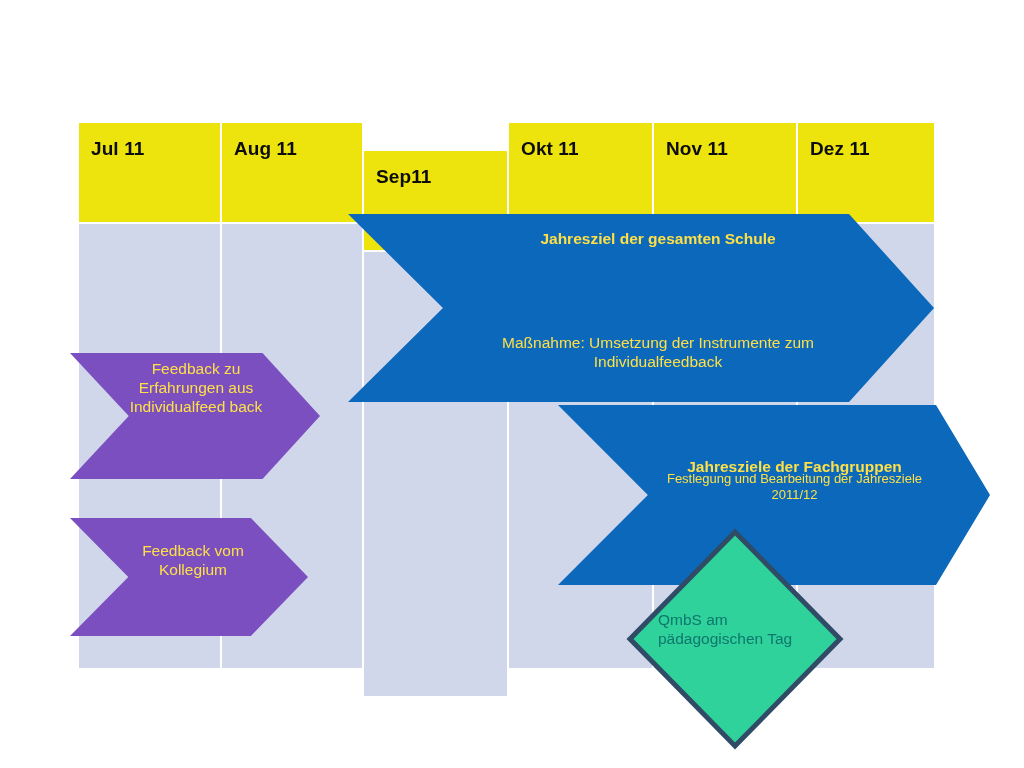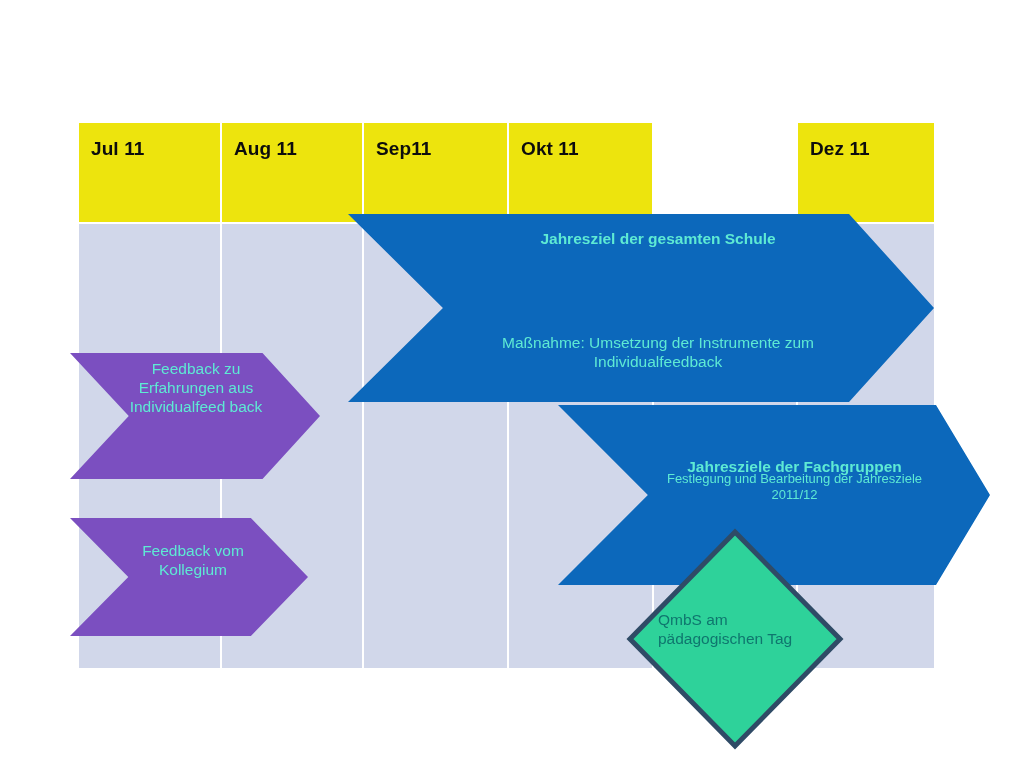--- a/index.html
+++ b/index.html
@@ -75,21 +75,21 @@
     pointer-events: none;
   }
   .shapes > * { pointer-events: auto; }
 
   .arrow {
     position: absolute;
     box-sizing: border-box;
   }
   .arrow .txt {
     position: absolute;
-    color: #5eead4;
+    color: #fde047;
     text-align: center;
     line-height: 1.22;
   }
   .arrow .ttl {
     font-weight: bold;
   }
 
   
   .blue-1 {
     left: 348px;
@@ -210,35 +210,38 @@
       <div class="month-body"></div>
     </div>
 
     <div class="month-col" style="left:143px;width:142px;">
       <div class="month-head">
         <span class="label">Aug 11</span>
       </div>
       <div class="month-body"></div>
     </div>
 
-    <div class="month-col" style="left:285px;width:145px;">
+    <div class="month-col" style="left:285px;width:145px;margin-top:28px;">
       <div class="month-head">
         <span class="label">Sep11</span>
       </div>
       <div class="month-body"></div>
     </div>
 
     <div class="month-col" style="left:430px;width:145px;">
       <div class="month-head">
         <span class="label">Okt 11</span>
       </div>
       <div class="month-body"></div>
     </div>
 
     <div class="month-col" style="left:575px;width:144px;">
+      <div class="month-head">
+        <span class="label">Nov 11</span>
+      </div>
       <div class="month-body"></div>
     </div>
 
     <div class="month-col" style="left:719px;width:136px;">
       <div class="month-head">
         <span class="label">Dez 11</span>
       </div>
       <div class="month-body"></div>
     </div>
 

